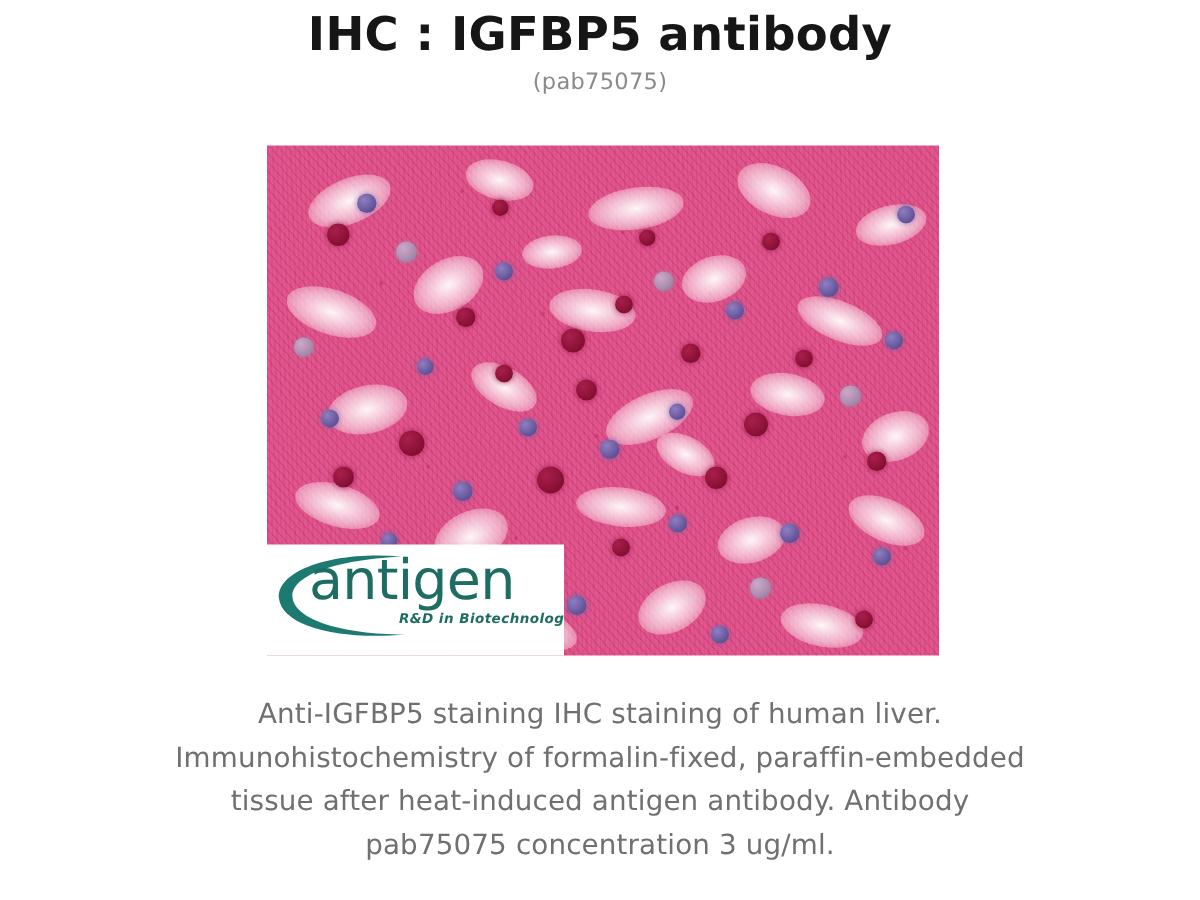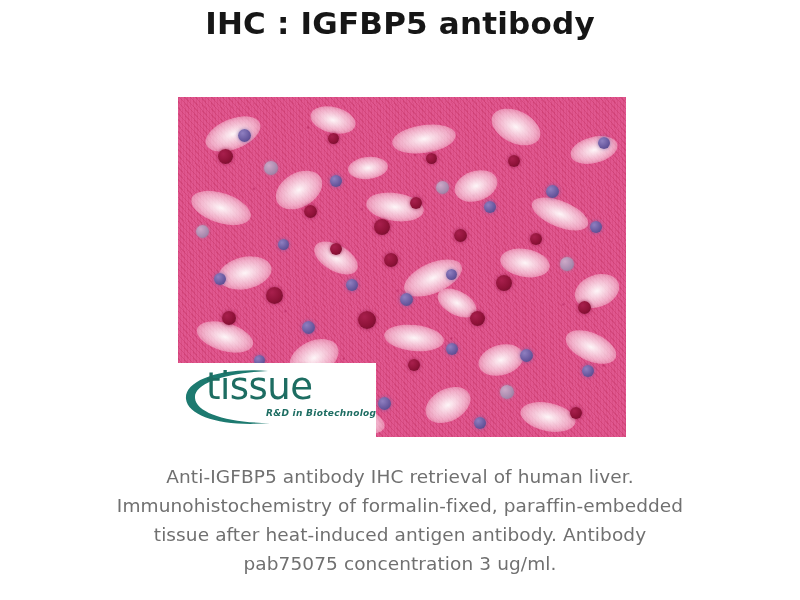--- a/index.html
+++ b/index.html
@@ -205,20 +205,21 @@
   }
   .caption-line { display: block; }
 </style>
 </head>
 <body>
 
 <div class="page">
 
   <div class="header">
     <h1 class="title">IHC : IGFBP5 antibody</h1>
+    <div class="subtitle">(pab75075)</div>
   </div>
 
   <div class="figure">
     <div class="tissue">
       <div class="tissue-base"></div>
       <div class="tissue-grain"></div>
       <div class="tissue-speckle"></div>
 
       <div class="sinusoids">
         <div class="sinus" style="left:26px;  top:22px;  width:58px; height:30px; transform:rotate(-22deg);"></div>
@@ -299,25 +300,25 @@
         <div class="nucleus pale" style="left:18px;  top:128px; width:13px; height:13px;"></div>
       </div>
     </div>
   </div>
 
   <div class="logo-box">
     <div class="logo-inner">
       <svg class="logo-swoosh" width="92" height="66" viewBox="0 0 92 66">
         <path d="M 88 6 C 40 2, 4 16, 6 34 C 8 52, 44 62, 90 58 C 48 58, 16 48, 15 33 C 14 18, 46 8, 88 6 Z" fill="#1d7a70"></path>
       </svg>
-      <div class="logo-wordmark">tissue</div>
+      <div class="logo-wordmark">antigen</div>
       <div class="logo-tagline">R&amp;D in Biotechnology</div>
     </div>
   </div>
 
   <div class="caption">
-    <span class="caption-line">Anti-IGFBP5 antibody IHC retrieval of human liver.</span>
+    <span class="caption-line">Anti-IGFBP5 staining IHC staining of human liver.</span>
     <span class="caption-line">Immunohistochemistry of formalin-fixed, paraffin-embedded</span>
     <span class="caption-line">tissue after heat-induced antigen antibody. Antibody</span>
     <span class="caption-line">pab75075 concentration 3 ug/ml.</span>
   </div>
 
 </div>
 
 </body></html>

